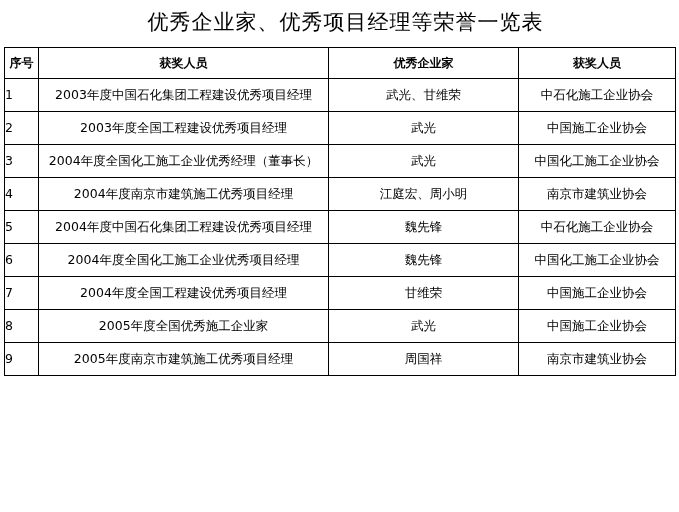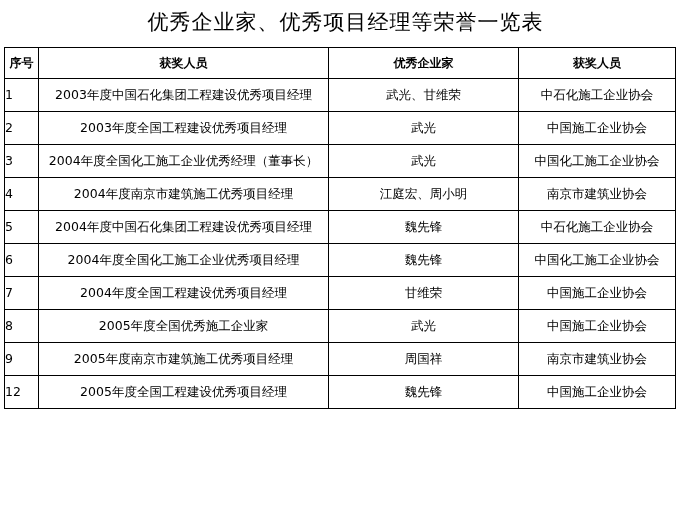--- a/index.html
+++ b/index.html
@@ -140,22 +140,16 @@
         <td class="cell-text">2005年度全国优秀施工企业家</td>
         <td class="cell-text">武光</td>
         <td class="cell-text">中国施工企业协会</td>
       </tr>
       <tr>
         <td class="cell-no">9</td>
         <td class="cell-text">2005年度南京市建筑施工优秀项目经理</td>
         <td class="cell-text">周国祥</td>
         <td class="cell-text">南京市建筑业协会</td>
       </tr>
-      <tr>
-        <td class="cell-no">12</td>
-        <td class="cell-text">2005年度全国工程建设优秀项目经理</td>
-        <td class="cell-text">魏先锋</td>
-        <td class="cell-text">中国施工企业协会</td>
-      </tr>
     </tbody>
   </table>
 
 </div>
 
 </body></html>

